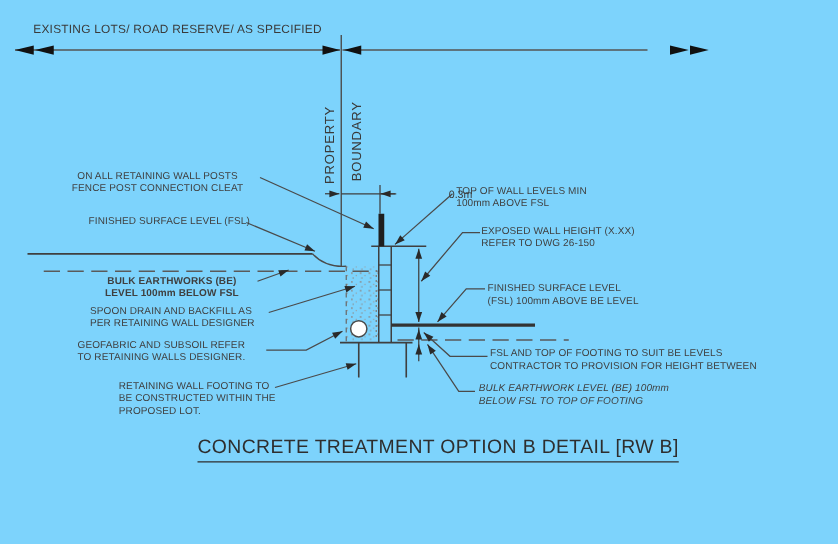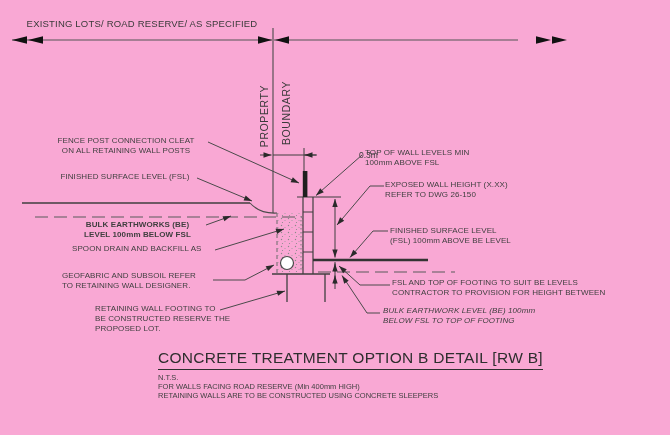--- a/index.html
+++ b/index.html
@@ -1,17 +1,17 @@
 <!DOCTYPE html>
 <html><head>
 <meta charset="utf-8">
 <style>
   html,body{margin:0;padding:0;background:#fff;}
   #canvas{
-    position:relative;width:670px;height:435px;background:#f9a8d4;overflow:hidden;
+    position:relative;width:670px;height:435px;background:#7dd3fc;overflow:hidden;
     font-family:"Liberation Sans", sans-serif;color:#3f3f3f;
   }
   #linework{position:absolute;left:0;top:0;}
   .lbl{position:absolute;font-size:8px;line-height:10px;letter-spacing:.1px;color:#3f3f3f;white-space:nowrap;}
   .lbl span{display:block;}
   .center{text-align:center;}
   .region-lbl{position:absolute;font-size:9.5px;line-height:11px;letter-spacing:.2px;color:#3a3a3a;text-align:center;white-space:nowrap;}
   .vert{position:absolute;width:72px;text-align:center;font-size:10.5px;letter-spacing:.6px;color:#3a3a3a;
         transform:rotate(-90deg);transform-origin:center;white-space:nowrap;}
   .dim-lbl{position:absolute;font-size:8.5px;color:#3a3a3a;white-space:nowrap;}
@@ -130,40 +130,41 @@
   </svg>
 
   <div class="region-lbl" style="left:18px;top:18px;width:248px;">EXISTING LOTS/ ROAD RESERVE/ AS SPECIFIED</div>
 
   <div class="vert" style="left:228px;top:110px;">PROPERTY</div>
   <div class="vert" style="left:250px;top:107px;">BOUNDARY</div>
 
   <div class="dim-lbl" style="left:319px;top:150px;padding-left:40px;">0.3m</div>
 
   <div class="lbl center" style="left:40px;top:136px;width:172px;">
+    <span>ON ALL RETAINING WALL POSTS</span>
     <span>FENCE POST CONNECTION CLEAT</span>
-    <span>ON ALL RETAINING WALL POSTS</span>
   </div>
-  <div class="lbl center" style="left:50px;top:172px;width:150px;">
+  <div class="lbl center" style="left:50px;top:172px;width:150px;text-align:right;">
     <span>FINISHED SURFACE LEVEL (FSL)</span>
   </div>
   <div class="lbl center" style="left:65px;top:220px;width:145px;font-weight:bold;">
     <span>BULK EARTHWORKS (BE)</span>
     <span>LEVEL 100mm BELOW FSL</span>
   </div>
   <div class="lbl" style="left:72px;top:244px;">
     <span>SPOON DRAIN AND BACKFILL AS</span>
+    <span>PER RETAINING WALL DESIGNER</span>
   </div>
   <div class="lbl" style="left:62px;top:271px;">
     <span>GEOFABRIC AND SUBSOIL REFER</span>
-    <span>TO RETAINING WALL DESIGNER.</span>
+    <span>TO RETAINING WALLS DESIGNER.</span>
   </div>
   <div class="lbl" style="left:95px;top:304px;">
     <span>RETAINING WALL FOOTING TO</span>
-    <span>BE CONSTRUCTED RESERVE THE</span>
+    <span>BE CONSTRUCTED WITHIN THE</span>
     <span>PROPOSED LOT.</span>
   </div>
 
   <div class="lbl" style="left:365px;top:148px;">
     <span>TOP OF WALL LEVELS MIN</span>
     <span>100mm ABOVE FSL</span>
   </div>
   <div class="lbl" style="left:385px;top:180px;">
     <span>EXPOSED WALL HEIGHT (X.XX)</span>
     <span>REFER TO DWG 26-150</span>
@@ -175,19 +176,14 @@
   <div class="lbl" style="left:392px;top:278px;">
     <span>FSL AND TOP OF FOOTING TO SUIT BE LEVELS</span>
     <span>CONTRACTOR TO PROVISION FOR HEIGHT BETWEEN</span>
   </div>
   <div class="lbl" style="left:383px;top:306px;font-style:italic;">
     <span>BULK EARTHWORK LEVEL (BE) 100mm</span>
     <span>BELOW  FSL TO TOP OF FOOTING</span>
   </div>
 
   <div id="title">CONCRETE TREATMENT OPTION B DETAIL [RW B]</div>
-  <div id="notes">
-    <span style="display:block;">N.T.S.</span>
-    <span style="display:block;">FOR WALLS FACING ROAD RESERVE (Min 400mm HIGH)</span>
-    <span style="display:block;">RETAINING WALLS ARE TO BE CONSTRUCTED USING CONCRETE SLEEPERS</span>
-  </div>
 
 </div>
 
 </body></html>

